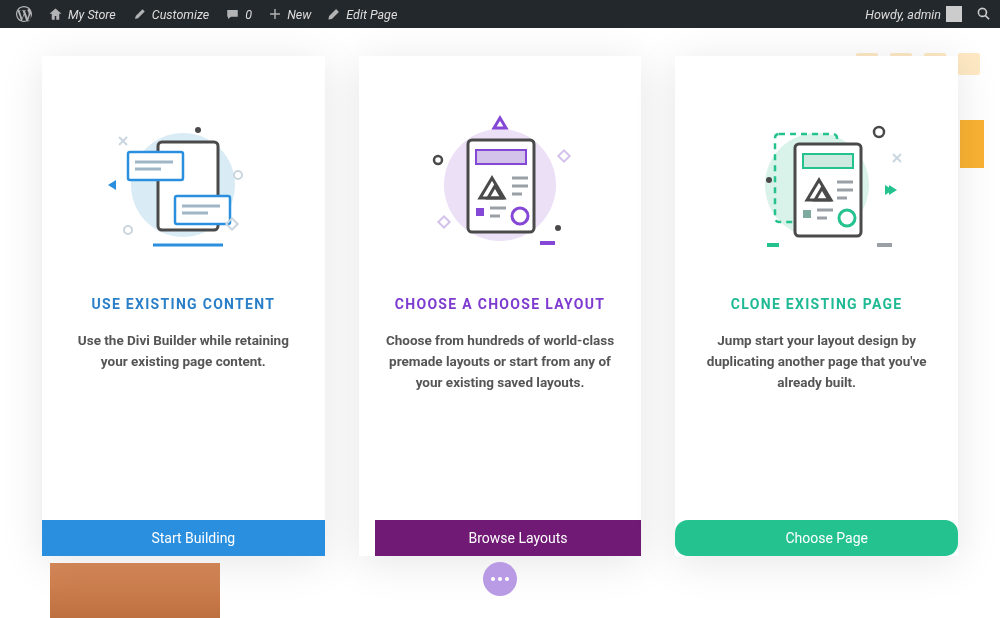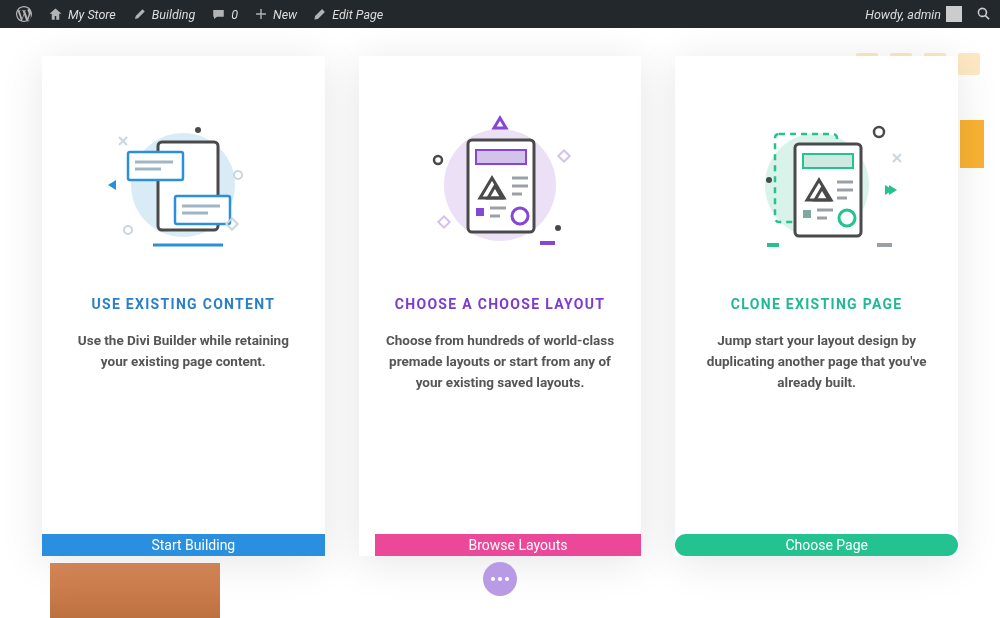--- a/index.html
+++ b/index.html
@@ -78,29 +78,29 @@
   .c-blue h3 { color:#2a7fc9; }
   .c-purple h3 { color:#7e3bd0; }
   .c-teal h3 { color:#1fb993; }
   .card p {
     font-size: 13.5px;
     color: #555;
     line-height: 1.55;
     font-weight: bold;
   }
   .card-btn {
-    height: 22px;
+    height: 36px;
     color: #fff;
     font-size: 14px;
     display:flex; align-items:center; justify-content:center;
     cursor:pointer;
     padding-left:20px;
   }
   .c-blue .card-btn { background:#2a8fde; }
-  .c-purple .card-btn { background:#ec4899;margin-left:16px; }
+  .c-purple .card-btn { background:#701a75;margin-left:16px; }
   .c-teal .card-btn { background:#24c28f;border-radius:13px; }
   
   .fab {
     position:absolute;
     bottom:22px; left:50%; transform:translateX(-50%);
     width:34px; height:34px; border-radius:50%;
     background:#b99ae5;
     display:flex; align-items:center; justify-content:center; gap:3px;
   }
   .fab span { width:4px;height:4px;border-radius:50%;background:#fff; }
@@ -125,21 +125,21 @@
           </svg>
       </span>
       <span>My Store</span>
     </div>
     <div class="admin-item">
       <span class="admin-icon">
         <svg width="15" height="15" viewBox="0 0 20 20" fill="#ccc">
             <path d="M14 3l3 3-9 9-4 1 1-4z"></path>
           </svg>
       </span>
-      <span>Building</span>
+      <span>Customize</span>
     </div>
     <div class="admin-item">
       <span class="admin-icon">
         <svg width="15" height="15" viewBox="0 0 20 20" fill="#ccc">
             <path d="M3 4h14v9H8l-4 3v-3H3z"></path>
           </svg>
       </span>
       <span>0</span>
     </div>
     <div class="admin-item">

